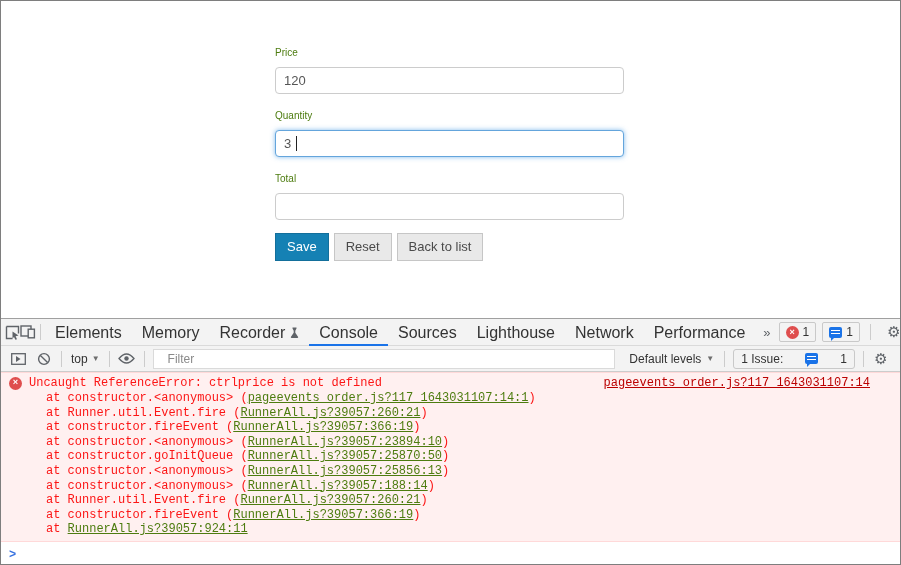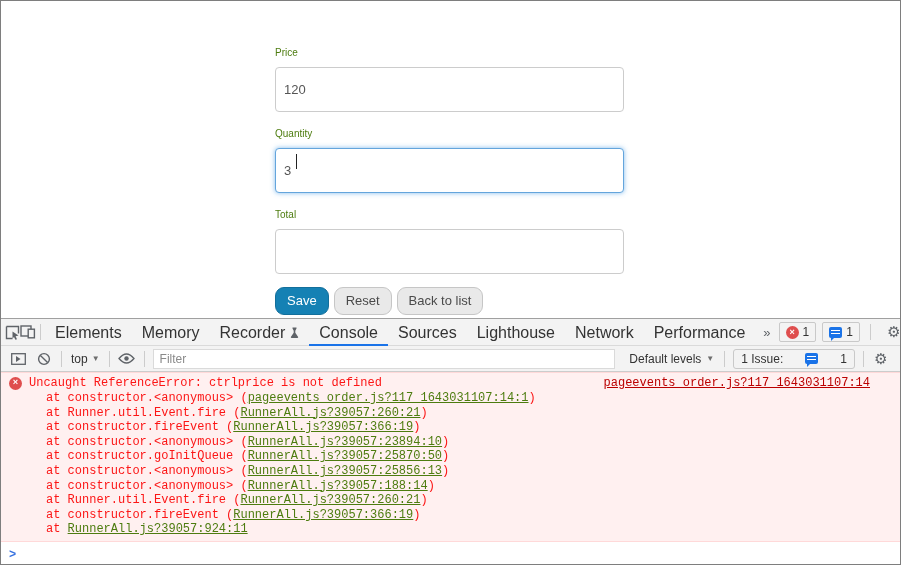--- a/index.html
+++ b/index.html
@@ -9,33 +9,33 @@
     border:1px solid #7e7e7e; background:#fff; overflow:hidden;
     font-family:"Liberation Sans", sans-serif;
   }
   
   .page { position:absolute; top:0; left:0; width:100%; height:317px; background:#fff; }
   .form { position:absolute; left:274px; top:16px; width:349px; }
   .page-title { font-size:24px; font-weight:400; color:#515151; margin:0; line-height:28px; }
   .field-label { font-size:10px; color:#4d7c0f; margin-top:28px; margin-bottom:7px; line-height:15px; }
   .field-label.mt { margin-top:14px; }
   .text-input {
-    width:349px; height:45px; border:1px solid #ccc; border-radius:4px;
+    width:349px; height:27px; border:1px solid #ccc; border-radius:4px;
     padding:0 8px; font-size:13px; color:#555; background:#fff;
     font-family:"Liberation Sans", sans-serif; outline:none; display:block;
   }
   .input-wrap { position:relative; }
   .text-input.focused {
     border-color:#64a5dc;
     box-shadow:0 0 5px rgba(80,160,230,0.7);
   }
   .caret { position:absolute; left:21px; top:6px; width:1px; height:15px; background:#222; }
   .btn-row { display:flex; gap:5px; margin-top:13px; }
   .btn {
-    height:28px; font-size:13px; border-radius:9px; padding:0 11px;
+    height:28px; font-size:13px; border-radius:0; padding:0 11px;
     font-family:"Liberation Sans", sans-serif; cursor:pointer; line-height:26px;
   }
   .btn-save { background:#1581b4; border:1px solid #136f9b; color:#fff; }
   .btn-plain { background:#e9e9e9; border:1px solid #c6c6c6; color:#4a4a4a; }
   
   .devtools {
     position:absolute; left:0; top:317px; width:100%; height:246px;
     border-top:1px solid #a0a0a0; display:flex; flex-direction:column; background:#fff;
   }
   .tabbar {
@@ -62,21 +62,21 @@
   .close-x { font-size:18px; line-height:18px; }
   
   .con-toolbar {
     height:26px; flex:0 0 26px; background:#f3f3f3; border-bottom:1px solid #ccc;
     display:flex; align-items:center; padding:0 6px 0 4px; font-size:12px; color:#333;justify-content:space-between;
   }
   .ctx-select { display:flex; align-items:center; gap:4px; padding:0 5px; cursor:pointer; }
   .dd-arrow { font-size:8px; color:#6e6e6e; }
   .filter-input {
     flex:1; height:20px; margin:0 8px 0 4px; border:1px solid #dadada; background:#fff;
-    font-size:12px; padding:0 6px; font-family:"Liberation Sans", sans-serif; color:#333; outline:none;
+    font-size:12px; padding:0 14px; font-family:"Liberation Sans", sans-serif; color:#333; outline:none;
   }
   .filter-input::placeholder { color:#8a8a8a; }
   .levels { display:flex; align-items:center; gap:5px; padding:0 6px; cursor:pointer; white-space:nowrap; }
   .issue-chip { display:flex; align-items:center; gap:22px; border:1px solid #c9c9c9; border-radius:3px; padding:2px 7px; margin:0 4px; cursor:pointer; white-space:nowrap; }
   
   .con-messages { flex:1; background:#fff; font-family:"Liberation Mono", monospace; font-size:12px; overflow:hidden; display:flex; flex-direction:column; }
   .error-block {
     background:#fff0f0; border-top:1px solid #ffd9d9; border-bottom:1px solid #ffd9d9;
     padding:3px 8px 4px 8px;
   }

